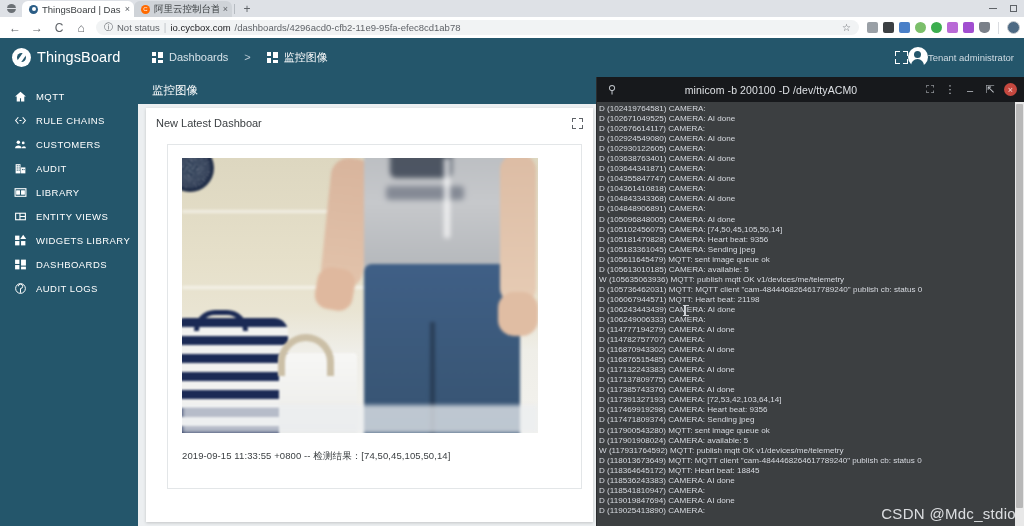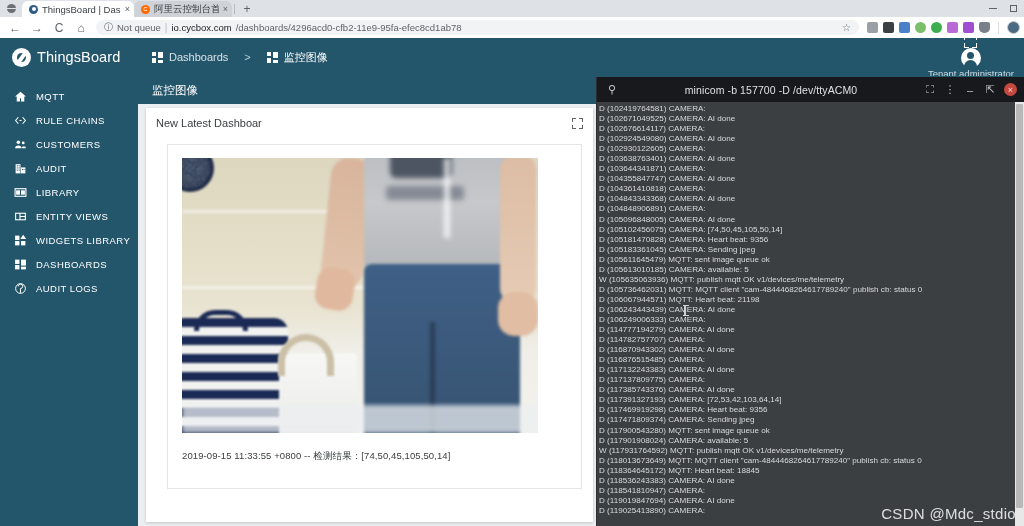--- a/index.html
+++ b/index.html
@@ -118,21 +118,21 @@
   }
   .crumb { display:flex; align-items:center; gap:6px; font-size:11px; color:#d6e2e9; }
   .crumb .sep { margin:0 10px; color:#b9c9d4; font-size:11px; }
   .crumb .cur { color:#ffffff; }
   .grid-ico { display:inline-block; width:11px;height:11px; position:relative; flex:0 0 auto;}
   .grid-ico i { position:absolute; background:#ffffff; display:block; }
   .grid-ico i:nth-child(1){ left:0; top:0; width:4px; height:4px; }
   .grid-ico i:nth-child(2){ left:6px; top:0; width:5px; height:6px; }
   .grid-ico i:nth-child(3){ left:0; top:6px; width:4px; height:5px; }
   .grid-ico i:nth-child(4){ left:6px; top:8px; width:5px; height:3px; }
-  .tb-right { margin-left:auto; display:flex; align-items:center; gap:0;flex-direction:column; }
+  .tb-right { margin-left:auto; display:flex; align-items:center; gap:0; }
   .fs-ico { width:13px;height:13px;position:relative; }
   .fs-ico span{ position:absolute; width:5px;height:5px;border:1.6px solid #fff; }
   .fs-ico span:nth-child(1){left:0;top:0;border-right:0;border-bottom:0;}
   .fs-ico span:nth-child(2){right:0;top:0;border-left:0;border-bottom:0;}
   .fs-ico span:nth-child(3){left:0;bottom:0;border-right:0;border-top:0;}
   .fs-ico span:nth-child(4){right:0;bottom:0;border-left:0;border-top:0;}
   .user-avatar {
     width:20px;height:20px;border-radius:50%;background:#ffffff; position:relative;
   }
   .user-avatar::before{content:"";position:absolute;left:6.5px;top:4px;width:7px;height:7px;border-radius:50%;background:#24566b;}
@@ -334,21 +334,21 @@
   </div>
 
   <div class="toolbar">
     <div class="navbtn">←</div>
     <div class="navbtn">→</div>
     <div class="navbtn">C</div>
     <div class="navbtn">⌂</div>
 
     <div class="omnibox">
       <span class="ob-info">ⓘ</span>
-      <span class="ob-notsecure">Not queue</span>
+      <span class="ob-notsecure">Not status</span>
       <span class="ob-sep">|</span>
       <span class="ob-host">io.cycbox.com</span>
       <span class="ob-path">/dashboards/4296acd0-cfb2-11e9-95fa-efec8cd1ab78</span>
       <span class="ob-star">☆</span>
     </div>
 
     <div class="exticons">
       <span class="ext gray"></span>
       <span class="ext grid"></span>
       <span class="ext blue"></span>
@@ -558,21 +558,21 @@
         </div>
         <div class="caption">2019-09-15 11:33:55 +0800 -- 检测结果：[74,50,45,105,50,14]</div>
       </div>
     </div>
 
   </div>
 
   <div class="terminal">
     <div class="term-head">
       <span class="th-btn">⚲</span>
-      <span class="th-title">minicom -b 157700 -D /dev/ttyACM0</span>
+      <span class="th-title">minicom -b 200100 -D /dev/ttyACM0</span>
       <span class="th-btn">⛶</span>
       <span class="th-btn">⋮</span>
       <span class="th-btn">–</span>
       <span class="th-btn">⇱</span>
       <span class="th-close">×</span>
     </div>
 
     <div class="term-body"><div>D (102419764581) CAMERA:</div><div>D (102671049525) CAMERA: AI done</div><div>D (102676614117) CAMERA:</div><div>D (102924549080) CAMERA: AI done</div><div>D (102930122605) CAMERA:</div><div>D (103638763401) CAMERA: AI done</div><div>D (103644341871) CAMERA:</div><div>D (104355847747) CAMERA: AI done</div><div>D (104361410818) CAMERA:</div><div>D (104843343368) CAMERA: AI done</div><div>D (104848906891) CAMERA:</div><div>D (105096848005) CAMERA: AI done</div><div>D (105102456075) CAMERA: [74,50,45,105,50,14]</div><div>D (105181470828) CAMERA: Heart beat: 9356</div><div>D (105183361045) CAMERA: Sending jpeg</div><div>D (105611645479) MQTT: sent image queue ok</div><div>D (105613010185) CAMERA: available: 5</div><div>W (105635063936) MQTT: publish mqtt OK v1/devices/me/telemetry</div><div>D (105736462031) MQTT: MQTT client "cam-4844468264617789240" publish cb: status 0</div><div>D (106067944571) MQTT: Heart beat: 21198</div><div>D (106243443439) CAMERA: AI done</div><div>D (106249006333) CAMERA:</div><div>D (114777194279) CAMERA: AI done</div><div>D (114782757707) CAMERA:</div><div>D (116870943302) CAMERA: AI done</div><div>D (116876515485) CAMERA:</div><div>D (117132243383) CAMERA: AI done</div><div>D (117137809775) CAMERA:</div><div>D (117385743376) CAMERA: AI done</div><div>D (117391327193) CAMERA: [72,53,42,103,64,14]</div><div>D (117469919298) CAMERA: Heart beat: 9356</div><div>D (117471809374) CAMERA: Sending jpeg</div><div>D (117900543280) MQTT: sent image queue ok</div><div>D (117901908024) CAMERA: available: 5</div><div>W (117931764592) MQTT: publish mqtt OK v1/devices/me/telemetry</div><div>D (118013673649) MQTT: MQTT client "cam-4844468264617789240" publish cb: status 0</div><div>D (118364645172) MQTT: Heart beat: 18845</div><div>D (118536243383) CAMERA: AI done</div><div>D (118541810947) CAMERA:</div><div>D (119019847694) CAMERA: AI done</div><div>D (119025413890) CAMERA:</div></div>
     <div class="term-cursor"></div>
 

